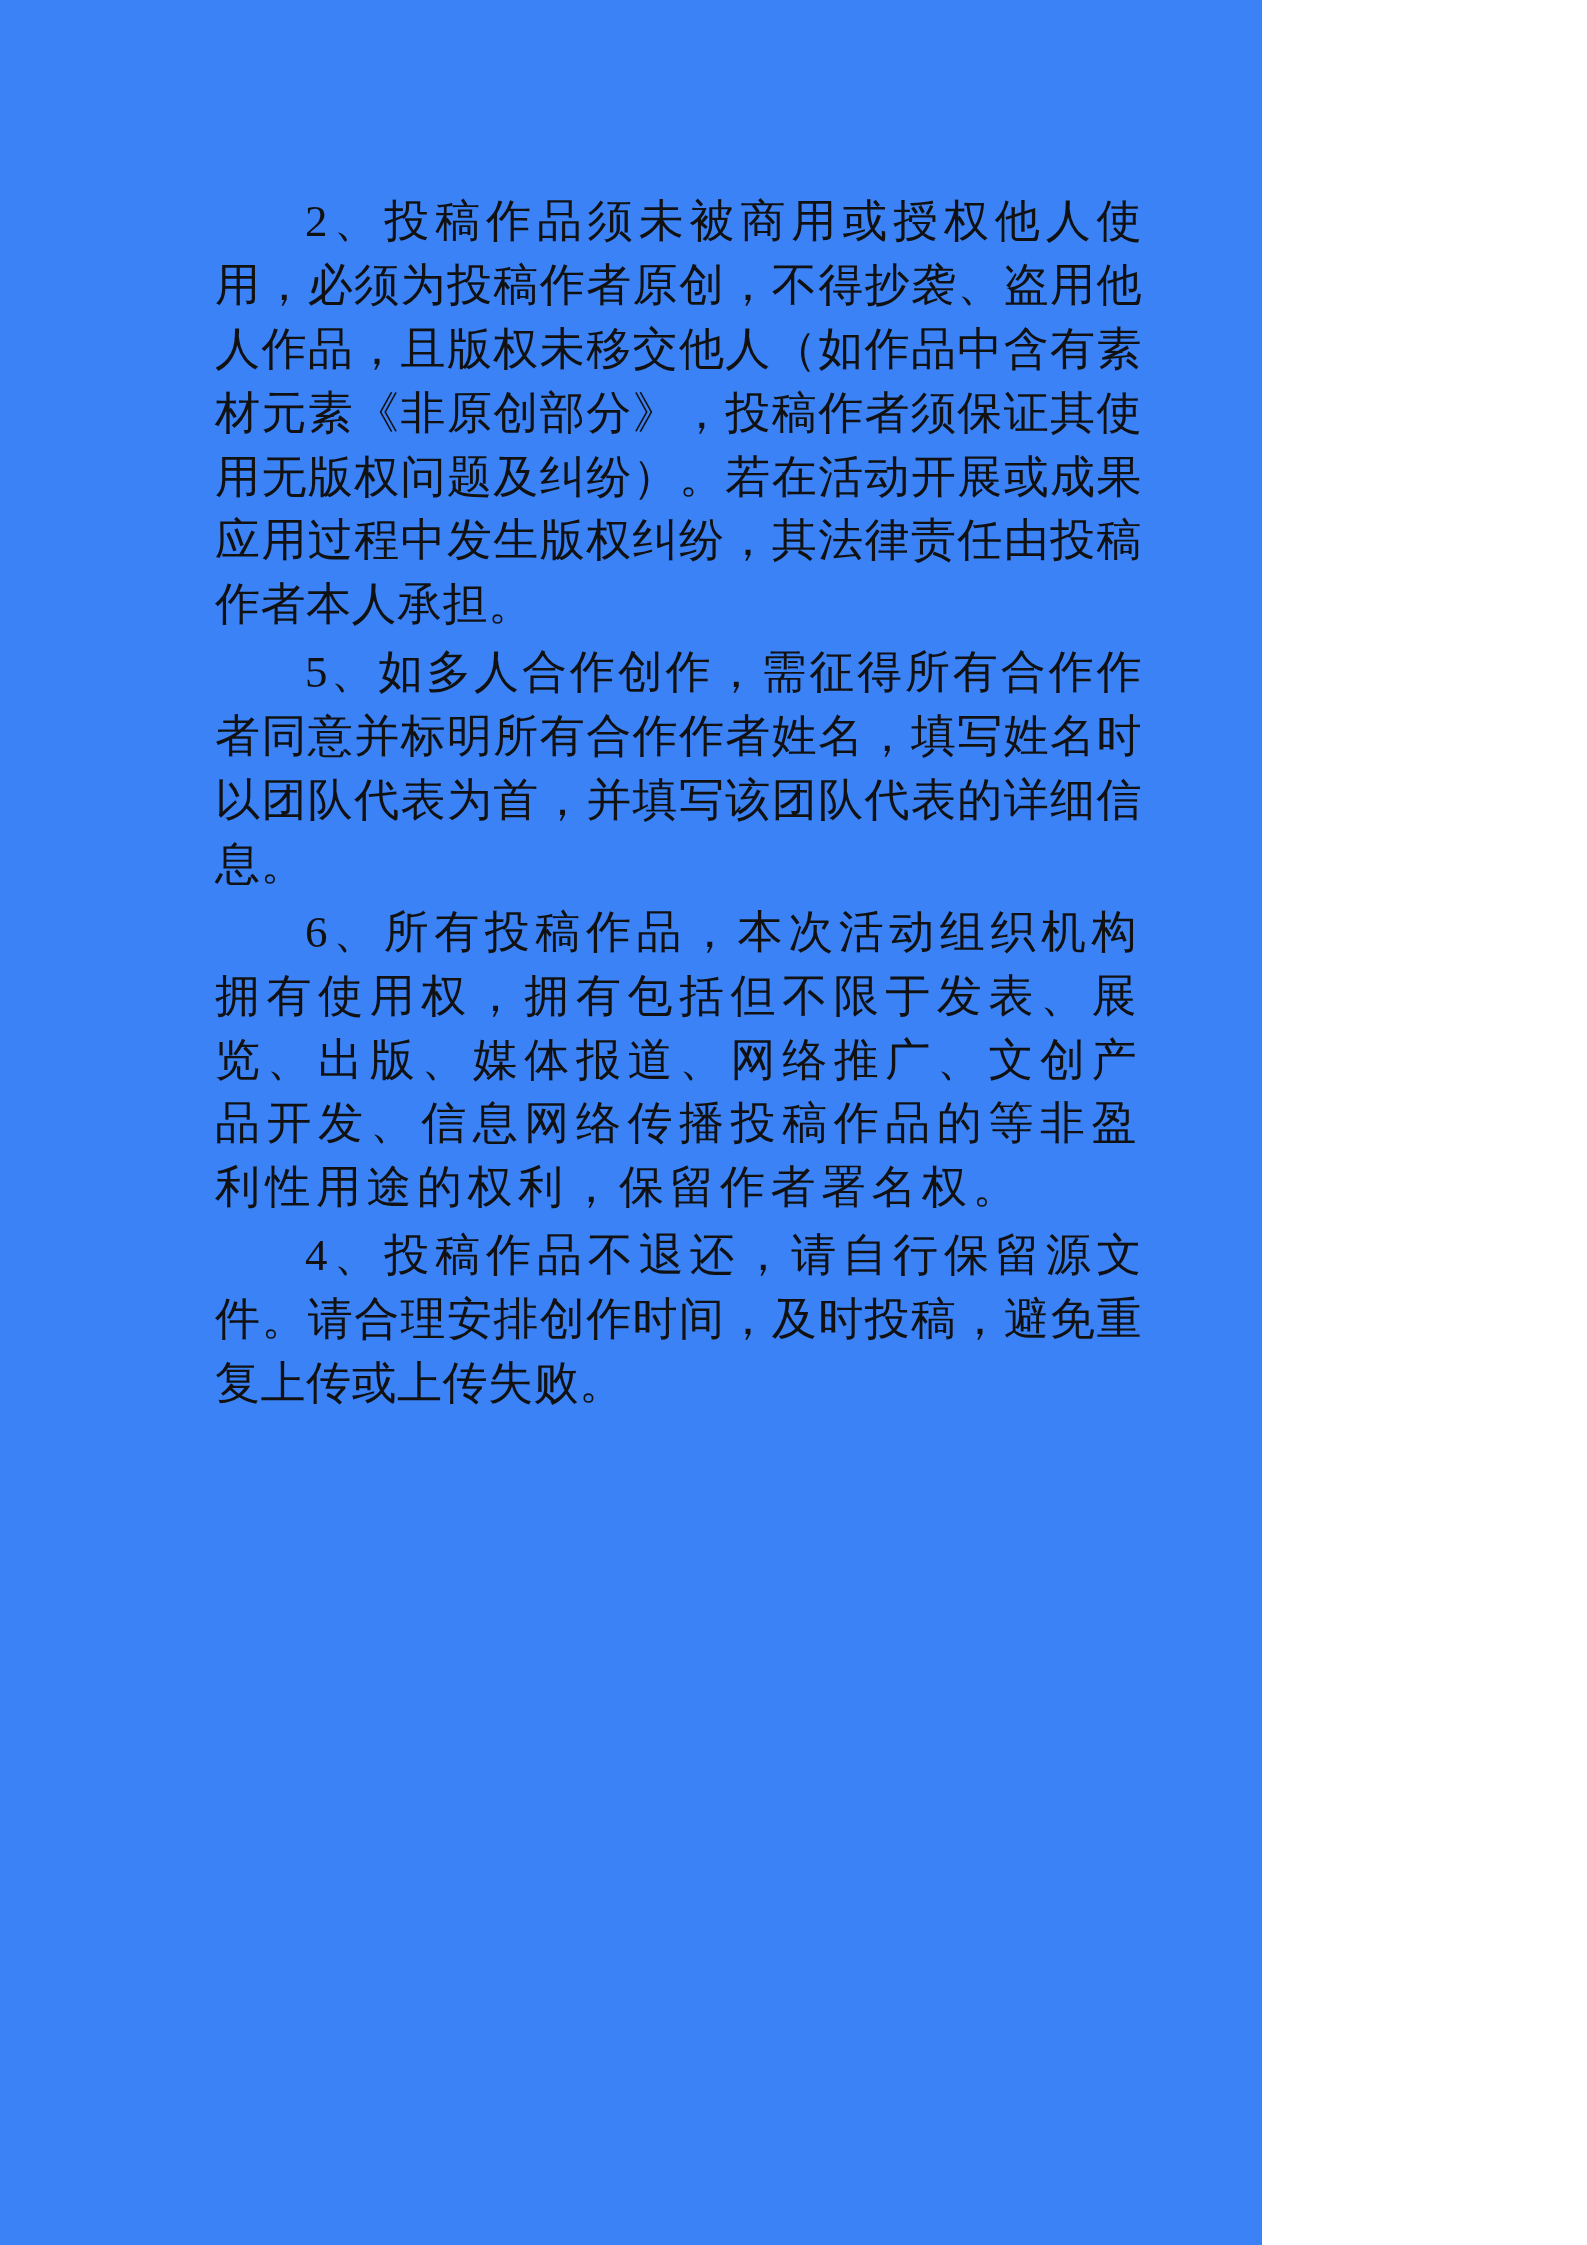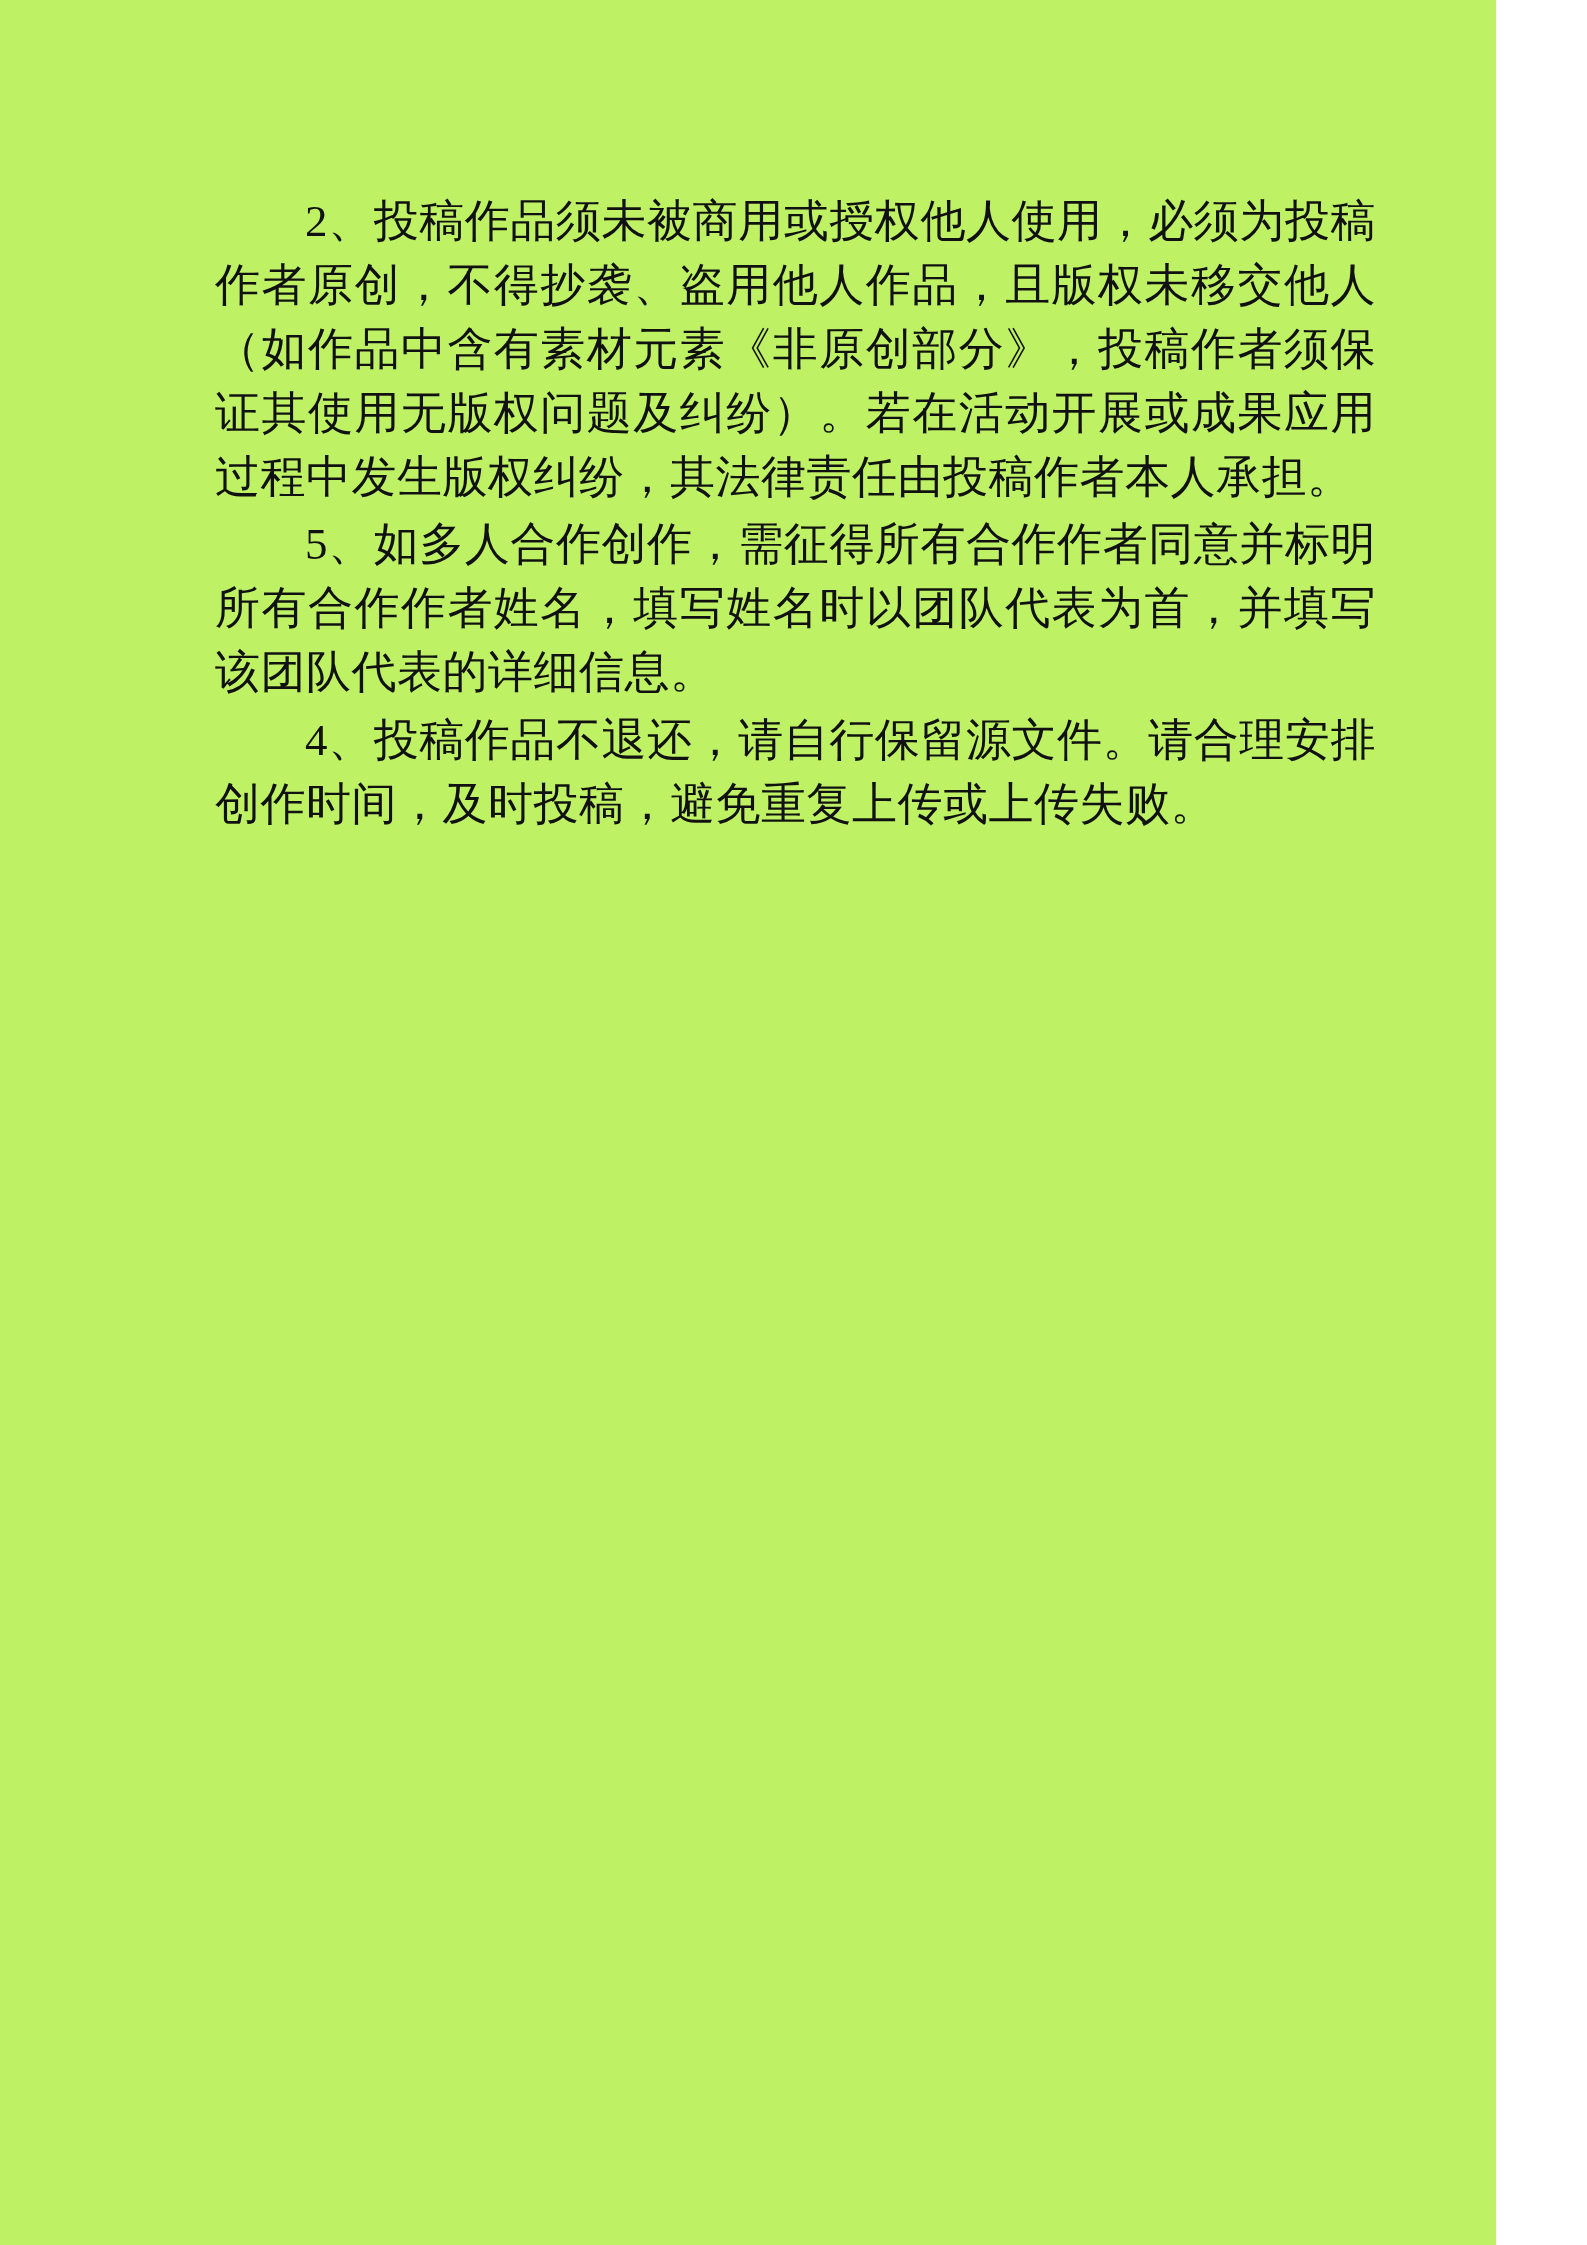--- a/index.html
+++ b/index.html
@@ -10,25 +10,25 @@
   body {
     width: 1587px;
     height: 2245px;
     background: #ffffff;
     font-family: "Liberation Serif", "DejaVu Serif", serif;
     color: #1a1a1a;
     overflow: hidden;
   }
   .page {
     position: relative;
-    width: 1496px;
+    width: 1262px;
     height: 2245px;
     box-sizing: border-box;
     padding: 190px 120px 120px 215px;
-    background: #bef264;
+    background: #3b82f6;
   }
   .doc-body {
     display: block;
   }
   p.para {
     margin: 0 0 4px 0;
     font-size: 45px;
     line-height: 1.42;
     letter-spacing: 0.5px;
     text-align: justify;
@@ -43,15 +43,16 @@
     letter-spacing: 5.5px;
   }
 </style>
 </head>
 <body>
 
 <div class="page">
   <div class="doc-body">
     <p class="para">2、投稿作品须未被商用或授权他人使用，必须为投稿作者原创，不得抄袭、盗用他人作品，且版权未移交他人（如作品中含有素材元素《非原创部分》，投稿作者须保证其使用无版权问题及纠纷）。若在活动开展或成果应用过程中发生版权纠纷，其法律责任由投稿作者本人承担。</p>
     <p class="para">5、如多人合作创作，需征得所有合作作者同意并标明所有合作作者姓名，填写姓名时以团队代表为首，并填写该团队代表的详细信息。</p>
+    <p class="para spread">6、所有投稿作品，本次活动组织机构拥有使用权，拥有包括但不限于发表、展览、出版、媒体报道、网络推广、文创产品开发、信息网络传播投稿作品的等非盈利性用途的权利，保留作者署名权。</p>
     <p class="para">4、投稿作品不退还，请自行保留源文件。请合理安排创作时间，及时投稿，避免重复上传或上传失败。</p>
   </div>
 </div>
 
 </body></html>

